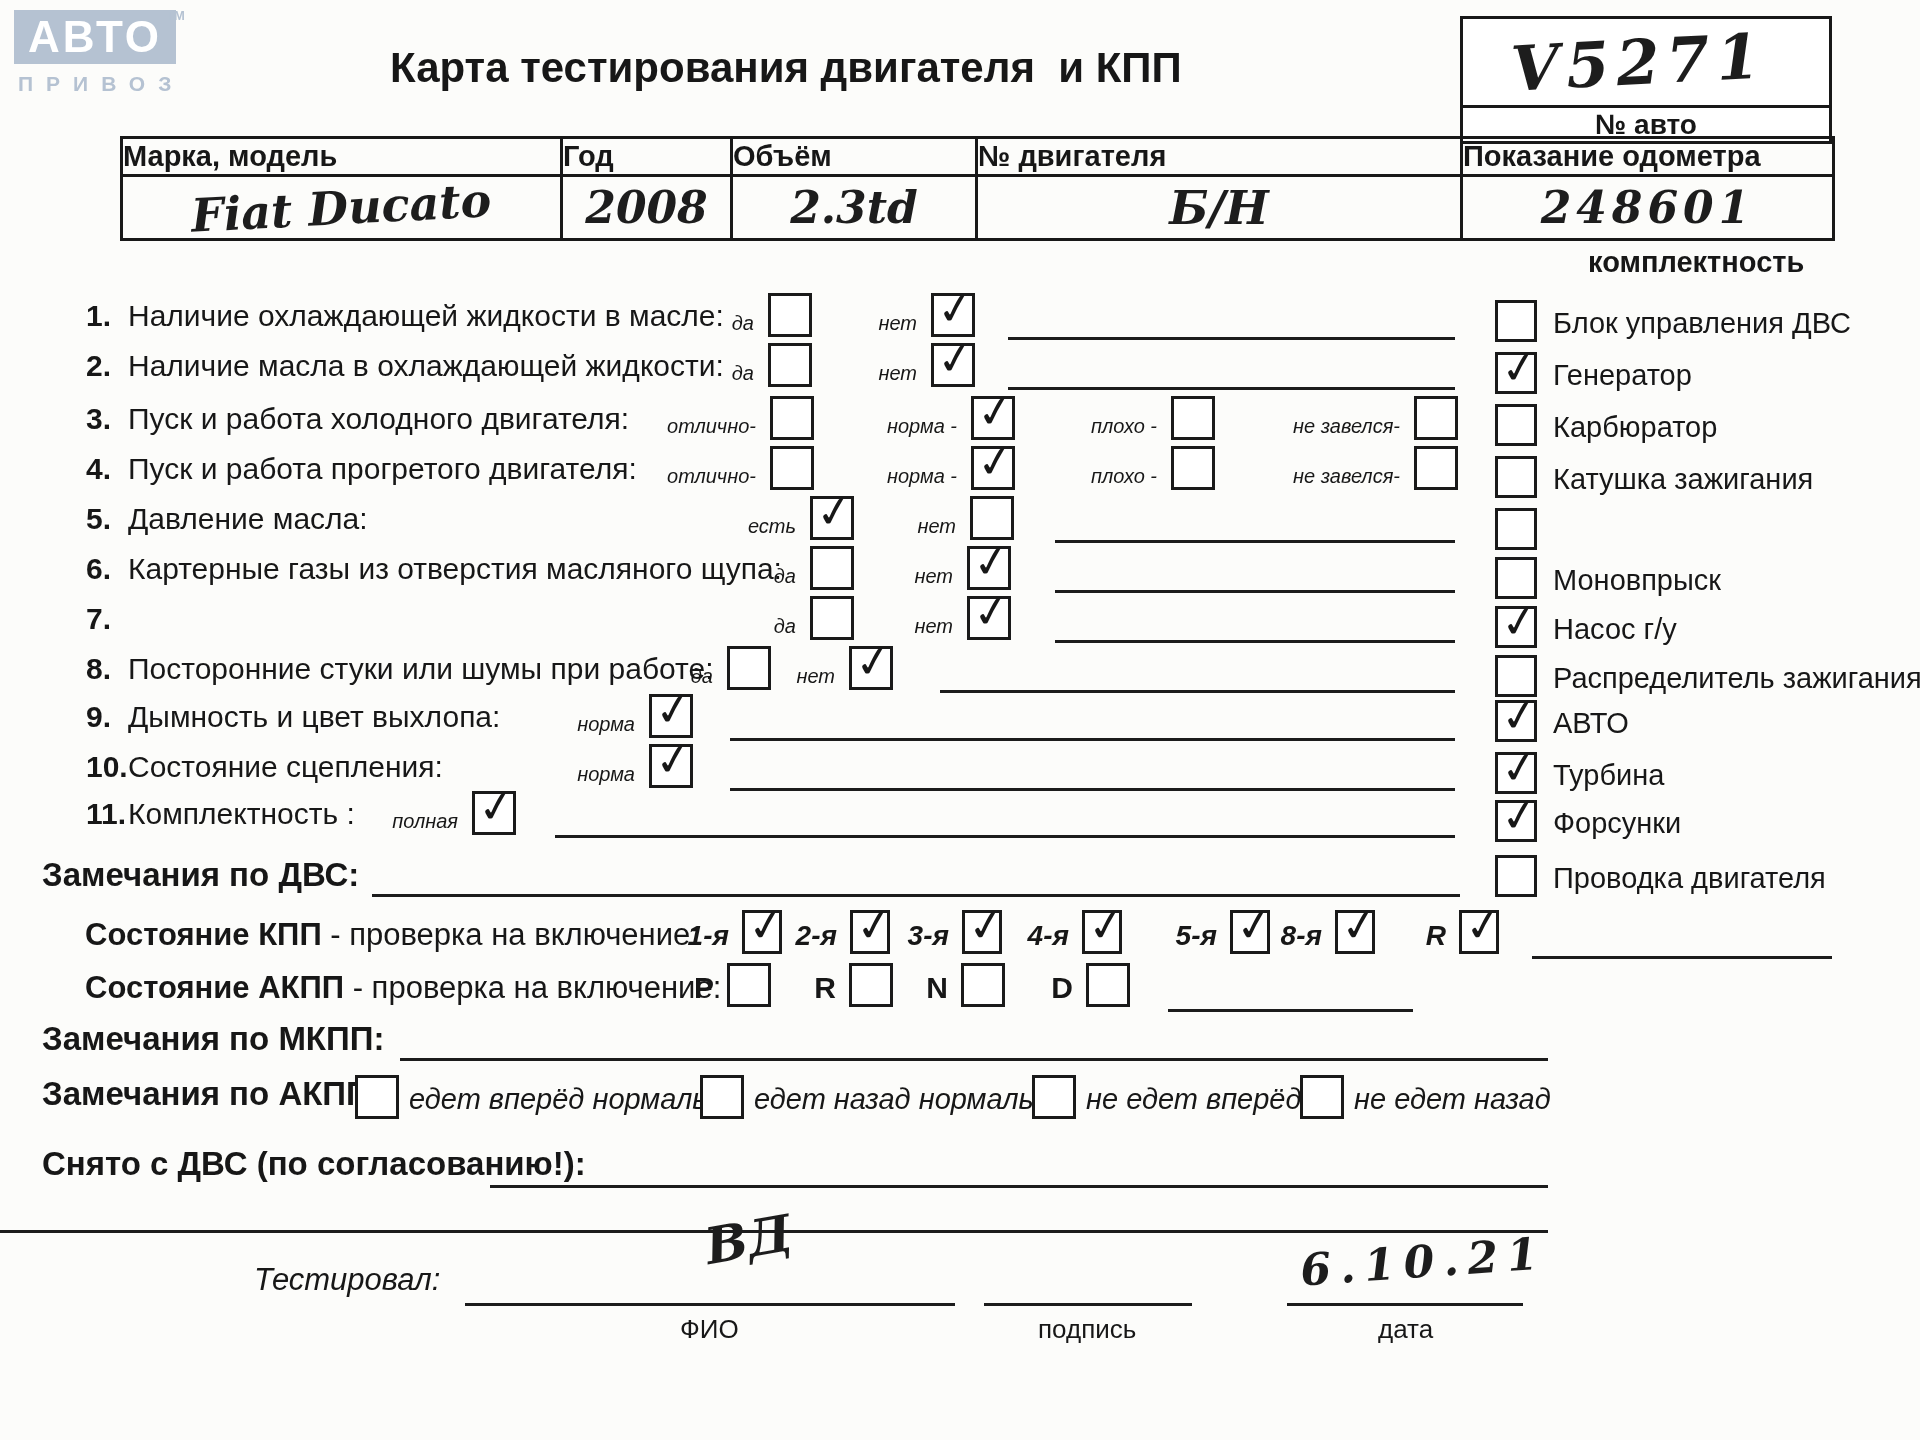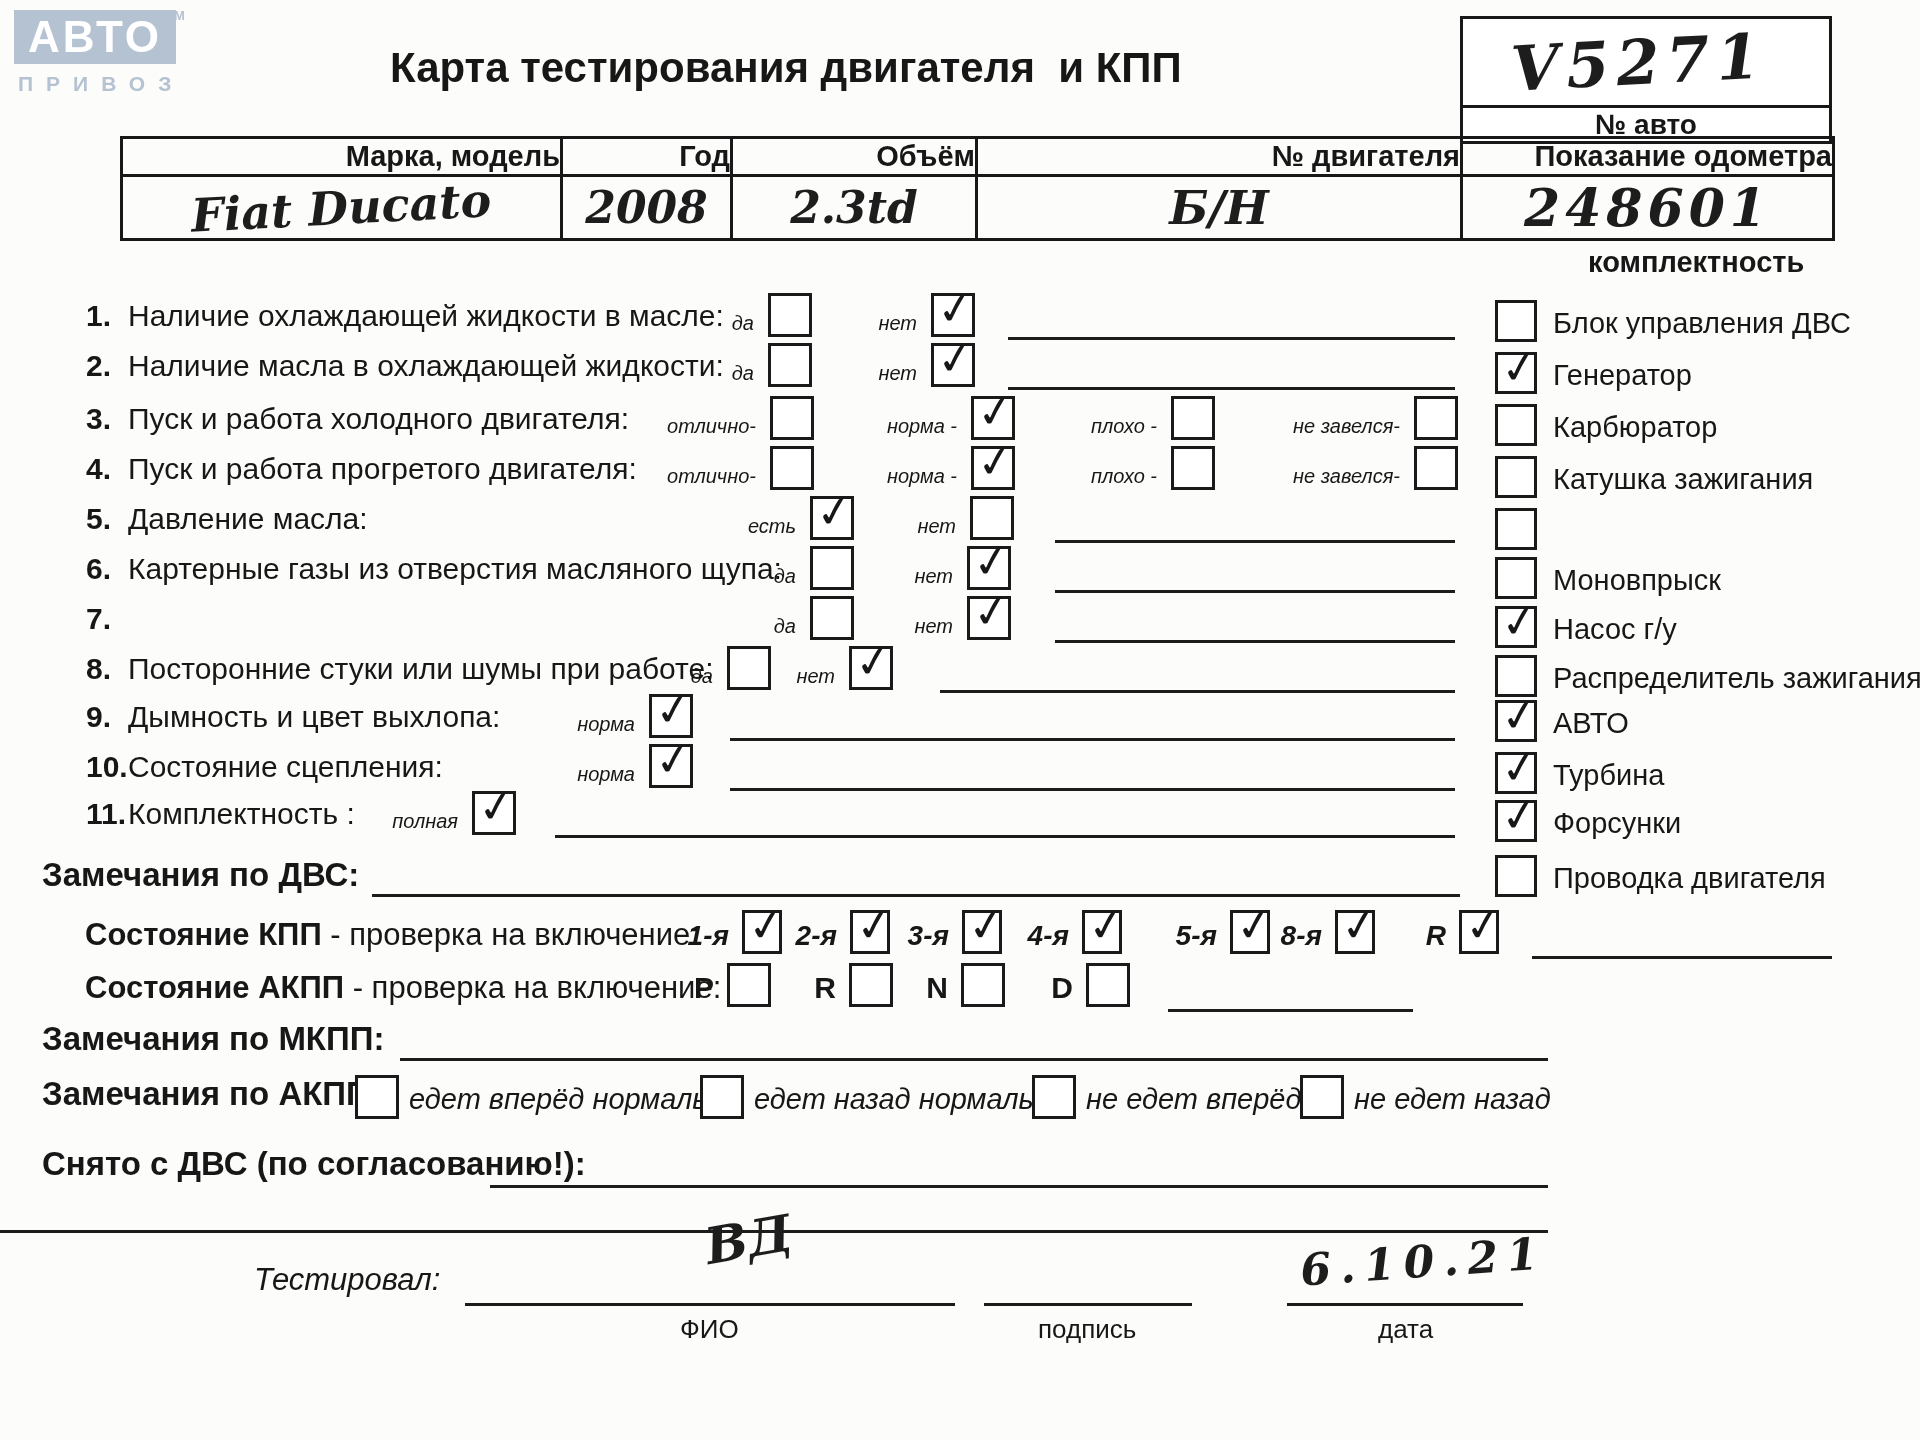--- a/index.html
+++ b/index.html
@@ -22,21 +22,21 @@
   .num-box .val{height:86px;display:flex;align-items:center;padding-left:48px}
   .num-box .cap{border-top:3px solid #181818;height:36px;font-size:28px;font-weight:bold;
                 text-align:center;line-height:34px}
 
   
   .hand{font-family:"DejaVu Serif",serif;font-style:italic;font-weight:bold;color:#1d1d1d}
 
   
   .vt{position:absolute;left:120px;top:136px;border-collapse:collapse;table-layout:fixed}
   .vt th,.vt td{border:3px solid #181818;overflow:hidden}
-  .vt th{height:38px;font-size:29px;font-weight:bold;text-align:right}
+  .vt th{height:38px;font-size:29px;font-weight:bold;text-align:left}
   .vt td{height:64px;text-align:center;vertical-align:middle}
 
   
   .comp-title{position:absolute;left:1588px;top:246px;font-size:29px;font-weight:bold}
 
   
   .cb{position:absolute;top:-2px;width:44px;height:44px;border:3px solid #1a1a1a;background:#fff}
   .ck{display:block;font-family:"DejaVu Sans",sans-serif;font-weight:bold;font-size:44px;
       line-height:36px;margin:-5px 0 0 3px;transform:rotate(-8deg);overflow:visible}
 
@@ -105,21 +105,21 @@
       <th>Год</th>
       <th>Объём</th>
       <th>№ двигателя</th>
       <th>Показание одометра</th>
     </tr>
     <tr>
       <td><span class="hand" style="font-size:46px;display:inline-block;transform:rotate(-3deg)">Fiat Ducato</span></td>
       <td><span class="hand" style="font-size:44px">2008</span></td>
       <td><span class="hand" style="font-size:44px">2.3td</span></td>
       <td><span class="hand" style="font-size:46px">Б/Н</span></td>
-      <td><span class="hand" style="font-size:52px;letter-spacing:5px">248601</span></td>
+      <td><span class="hand" style="font-size:44px;letter-spacing:5px">248601</span></td>
     </tr>
   </tbody>
     </table>
 
   <div class="comp-title">комплектность</div>
 
   <div class="cp" style="top:300px">
     <span class="cb">
         <span class="ck"></span>
       </span>

